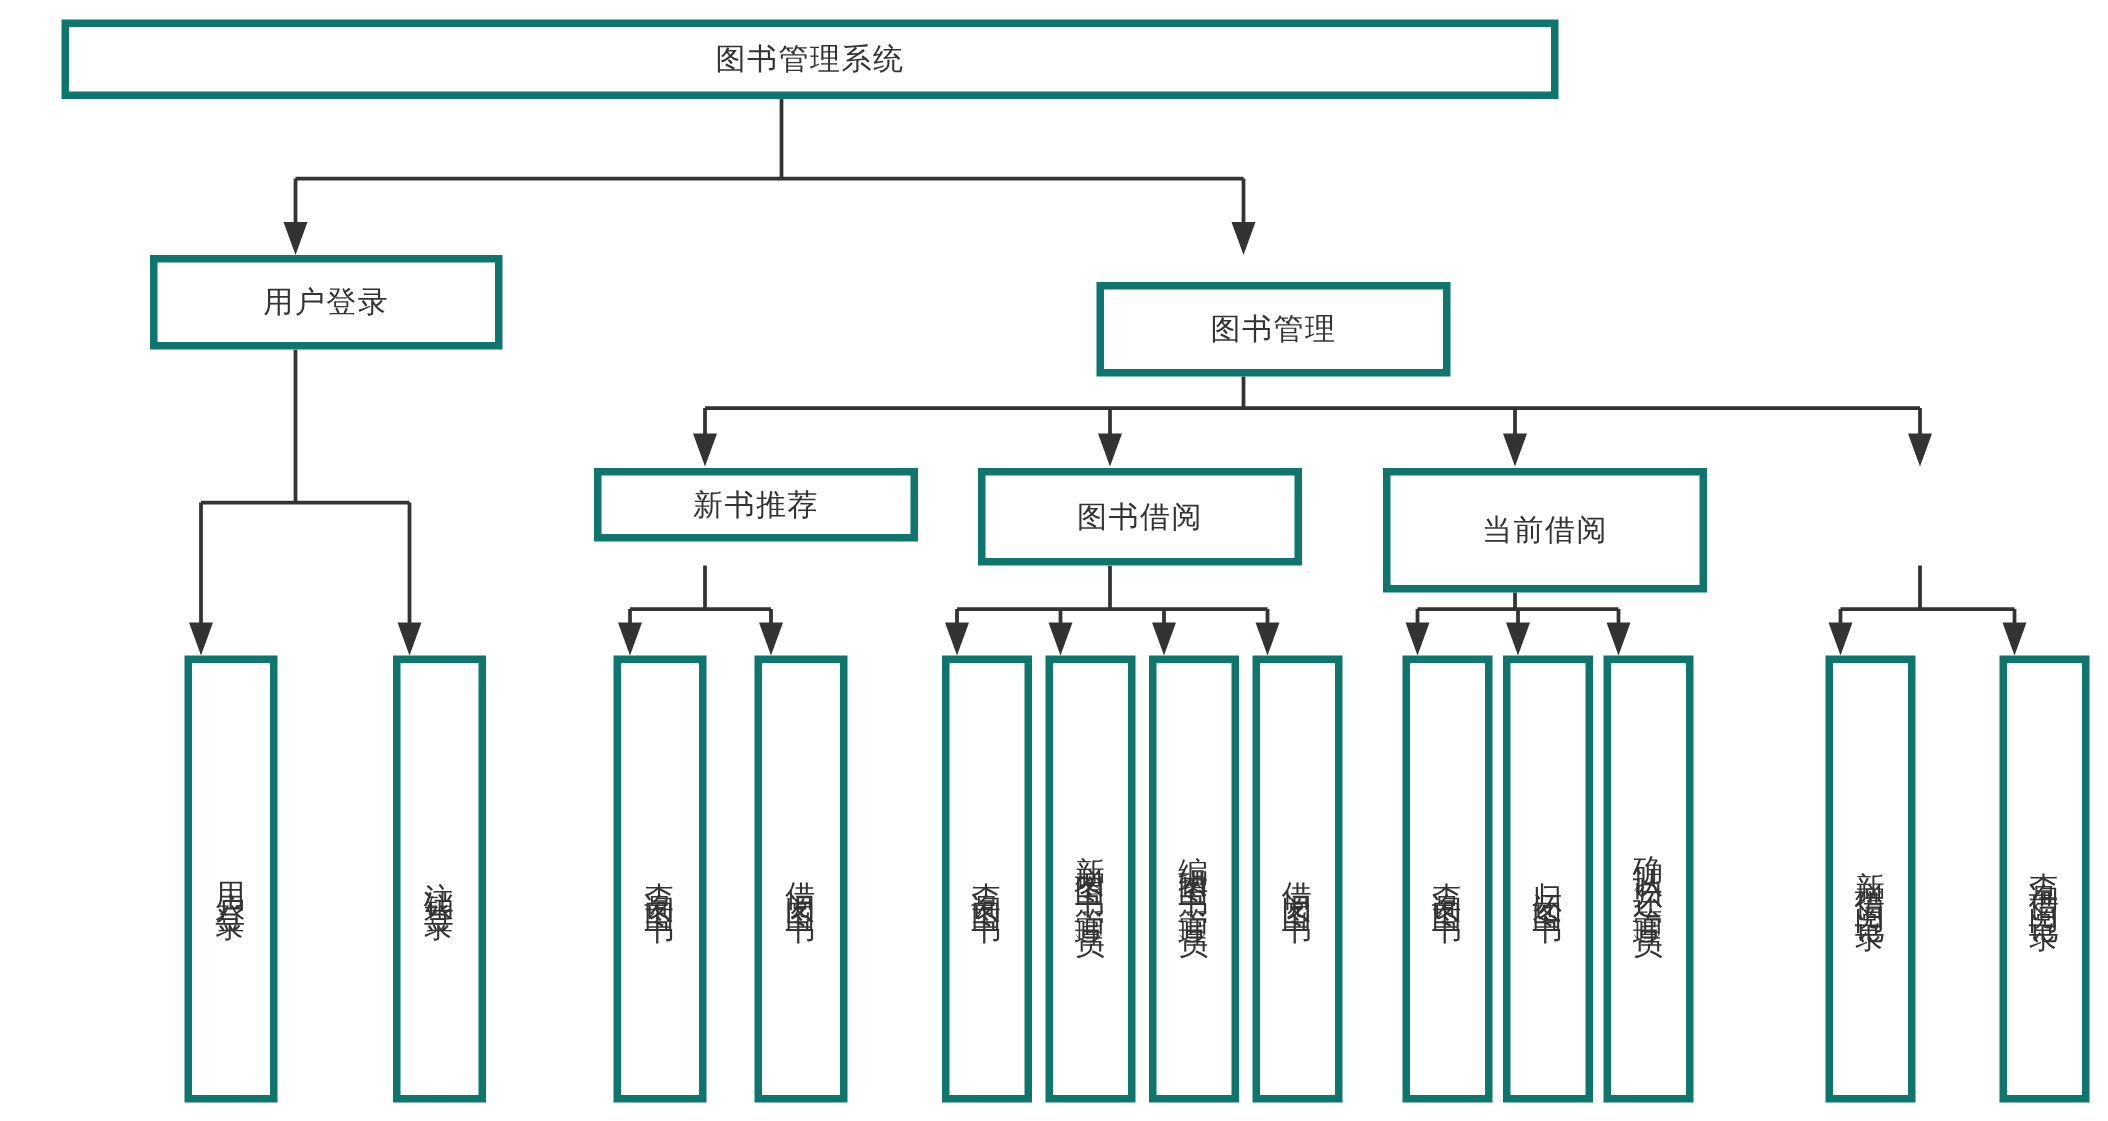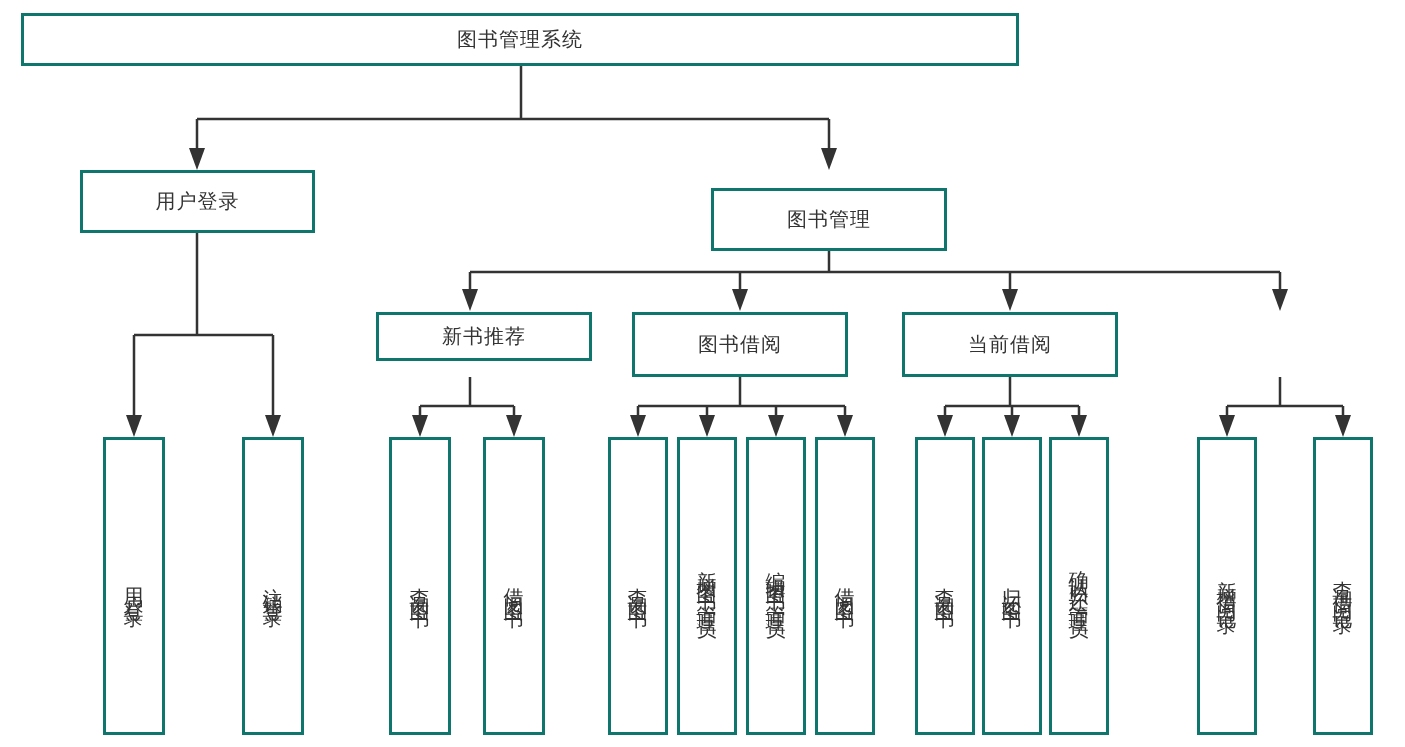--- a/index.html
+++ b/index.html
@@ -18,27 +18,28 @@
   #connectors {
     position: absolute;
     left: 0;
     top: 0;
     width: 1405px;
     height: 747px;
   }
   .box {
     position: absolute;
     box-sizing: border-box;
-    border: 3px solid #0f766e;
+    border: 5px solid #0f766e;
     background: #ffffff;
     color: #333333;
     display: flex;
     align-items: center;
     justify-content: center;
     text-align: center;
+    margin-left: 20px;
   }
   .h-label {
     font-size: 20px;
     letter-spacing: 1px;
     white-space: nowrap;
   }
   .leaf span {
     writing-mode: vertical-rl;
     text-orientation: mixed;
     font-size: 20px;
@@ -115,21 +116,21 @@
   <div class="box" style="left:711px;top:188px;width:236px;height:63px">
     <span class="h-label">图书管理</span>
   </div>
 
   <div class="box" style="left:376px;top:312px;width:216px;height:49px">
     <span class="h-label">新书推荐</span>
   </div>
   <div class="box" style="left:632px;top:312px;width:216px;height:65px">
     <span class="h-label">图书借阅</span>
   </div>
-  <div class="box" style="left:902px;top:312px;width:216px;height:65px">
+  <div class="box" style="left:902px;top:312px;width:216px;height:83px">
     <span class="h-label">当前借阅</span>
   </div>
 
   <div class="box leaf" style="left:103px;top:437px;width:62px;height:298px">
     <span>用户登录</span>
   </div>
   <div class="box leaf" style="left:242px;top:437px;width:62px;height:298px">
     <span>注销登录</span>
   </div>
 

